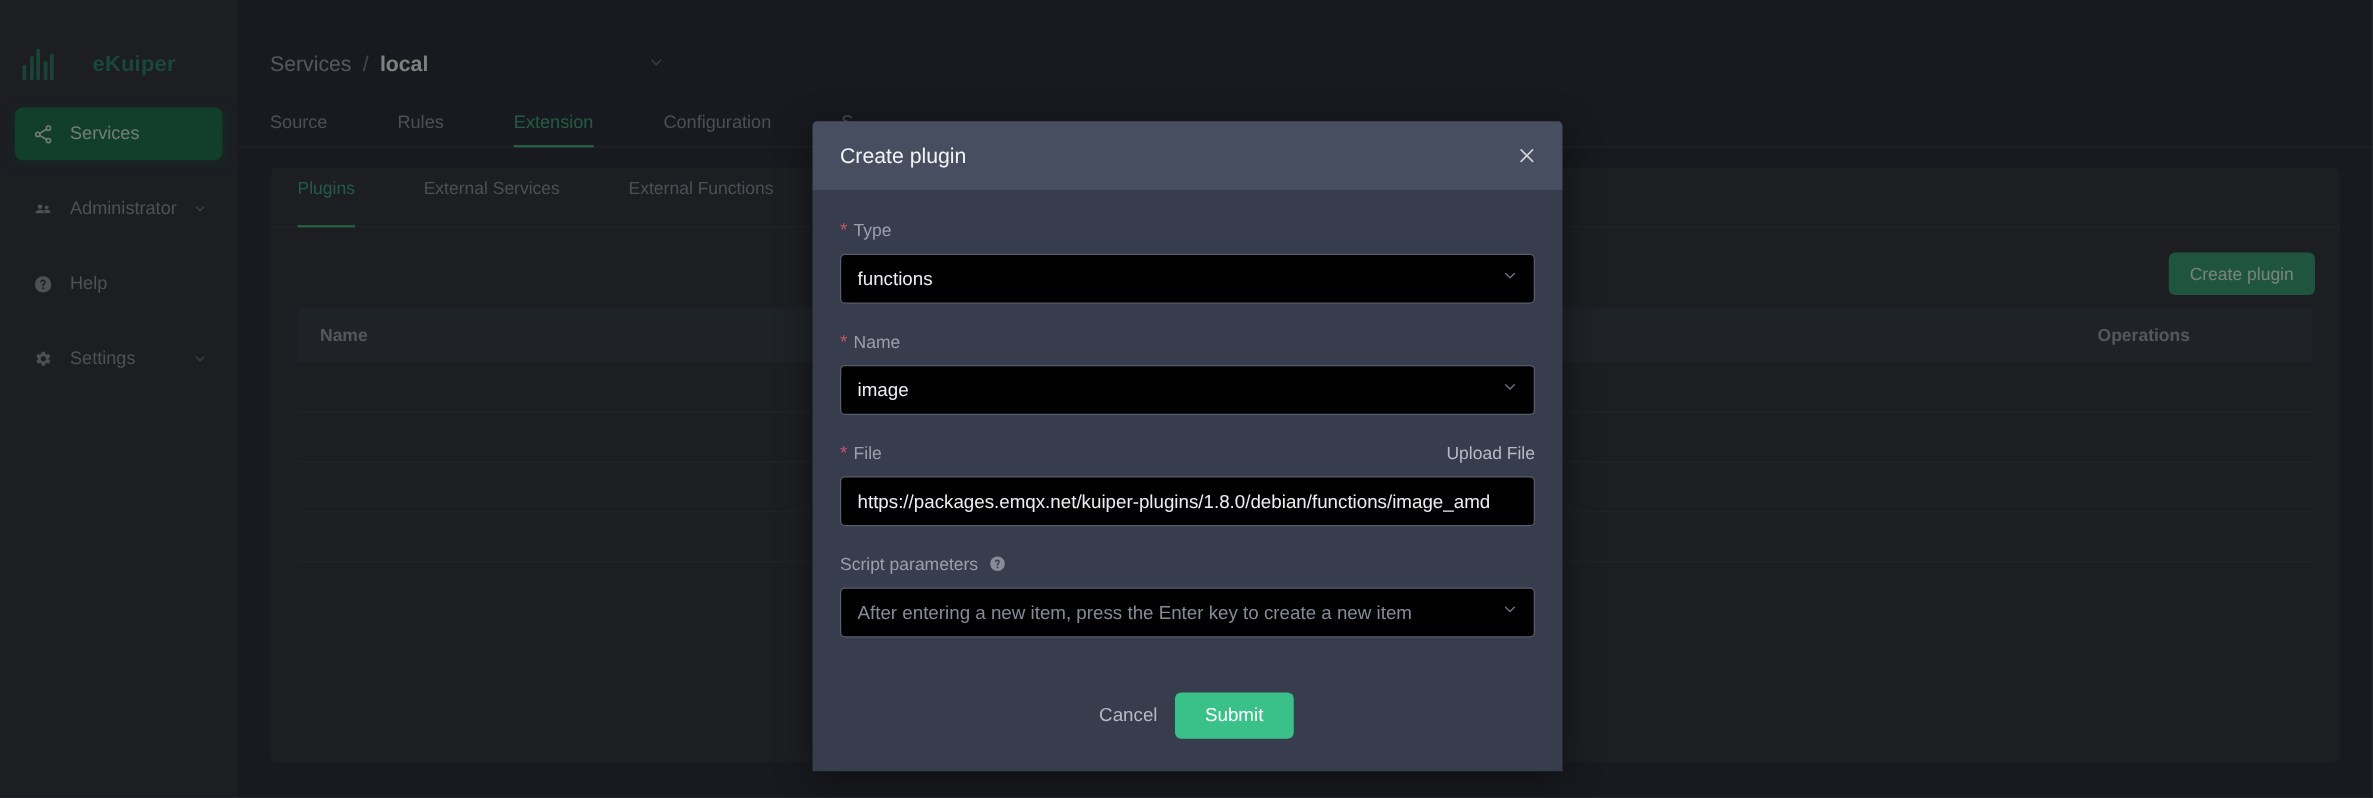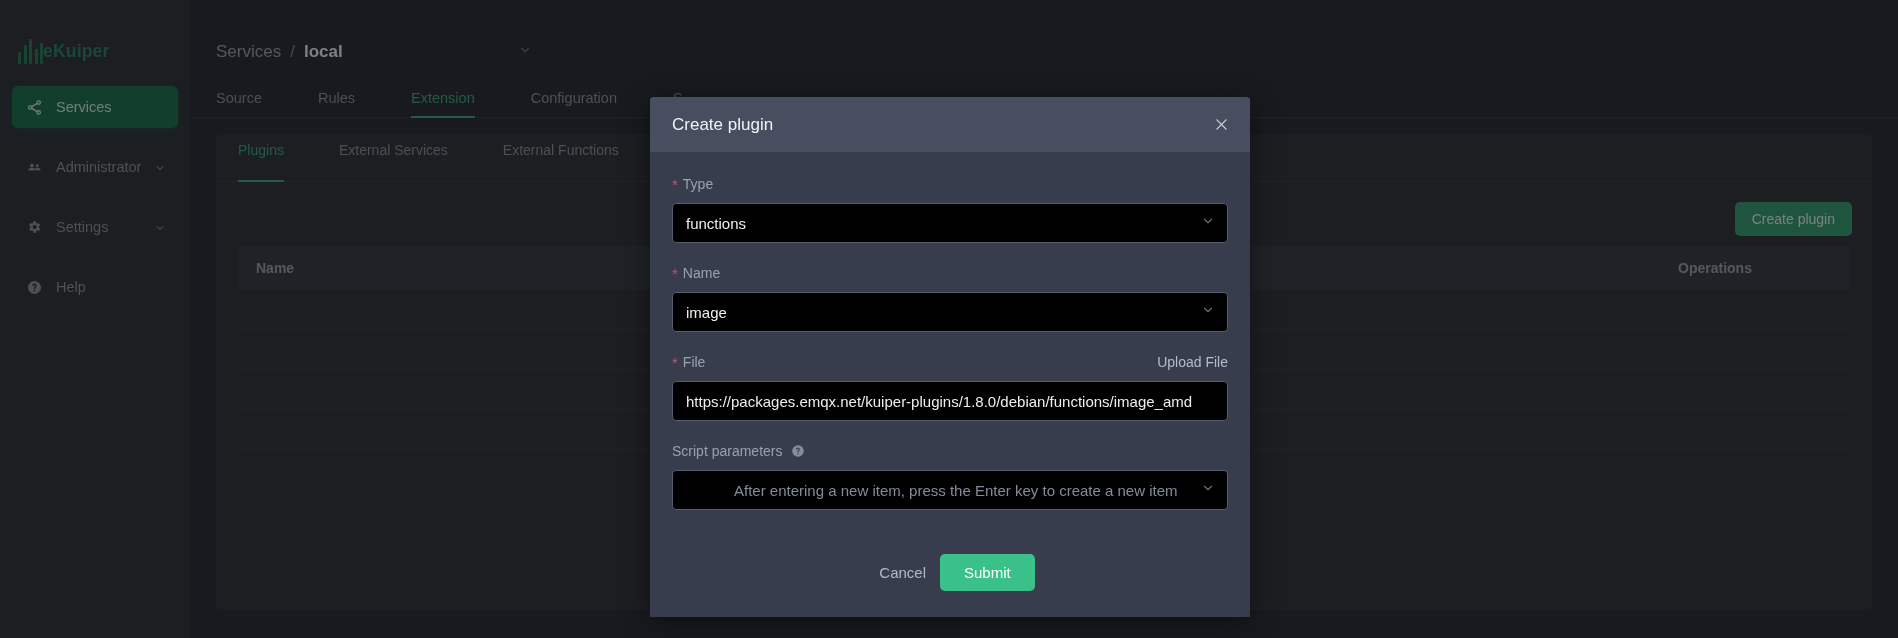--- a/index.html
+++ b/index.html
@@ -18,21 +18,21 @@
   
   .sidebar {
     width: 190px; height: 638px;
     background: #33373f;
     flex: 0 0 190px;
     position: relative;
     z-index: 2;
   }
   .brand {
     display: flex; align-items: center;
-    gap: 0;
+    gap: 31px;
     padding: 30px 0 0 18px;
     height: 72px;
   }
   .logo-bars { display: flex; align-items: flex-end; gap: 2.5px; height: 26px; }
   .logo-bars i { display: block; width: 3px; background: #2f7a5c; border-radius: 1px; }
   .logo-bars i:nth-child(1){ height: 12px; margin-bottom: 0; }
   .logo-bars i:nth-child(2){ height: 19px; }
   .logo-bars i:nth-child(3){ height: 25px; }
   .logo-bars i:nth-child(4){ height: 15px; }
   .logo-bars i:nth-child(5){ height: 21px; }
@@ -214,21 +214,21 @@
   .control {
     position: relative;
     height: 40px;
     background: #000000;
     border: 1px solid #565d70;
     border-radius: 4px;
     display: flex; align-items: center;
     padding: 0 34px 0 13px;
   }
   .control .value { color: #eceef2; font-size: 15px; white-space: nowrap; overflow: hidden; }
-  .control .value.placeholder { color: #848b99; margin-left: 48px; }
+  .control .value.placeholder { color: #848b99; }
   .control .caret {
     position: absolute; right: 12px; top: 50%; transform: translateY(-50%);
     opacity: .65;
   }
 
   .modal-foot {
     display: flex; align-items: center; justify-content: center;
     padding: 24px 0 26px 0;
   }
   .btn-text {
@@ -288,40 +288,40 @@
         <span class="nav-label">Administrator</span>
         <span class="chevron">
           <svg width="12" height="12" viewBox="0 0 24 24" fill="none" stroke="#8e9298" stroke-width="2.2" stroke-linecap="round" stroke-linejoin="round">
             <polyline points="6 9 12 15 18 9"></polyline>
           </svg>
         </span>
       </div>
 
       <div class="nav-item">
         <span class="nav-icon">
+          <svg width="17" height="17" viewBox="0 0 24 24" fill="#8e9298">
+            <circle cx="12" cy="12" r="9.2"></circle>
+            <path d="M12 17.6a1.15 1.15 0 1 1 0-2.3 1.15 1.15 0 0 1 0 2.3zm1-4.2v.7h-2v-1.6c0-1.4 2.1-1.6 2.1-3 0-.7-.5-1.2-1.2-1.2s-1.2.5-1.2 1.3H8.8c0-1.9 1.4-3.1 3.1-3.1s3.1 1.1 3.1 2.9c0 2.1-2 2.3-2 4z" fill="#33373f"></path>
+          </svg>
+        </span>
+        <span class="nav-label">Help</span>
+      </div>
+
+      <div class="nav-item">
+        <span class="nav-icon">
           <svg width="16" height="16" viewBox="0 0 24 24" fill="#8e9298">
             <path d="M19.4 13a7.8 7.8 0 0 0 0-2l2-1.5-2-3.4-2.4 1a7.6 7.6 0 0 0-1.7-1L14.9 3.5h-3.9l-.4 2.6a7.6 7.6 0 0 0-1.7 1l-2.4-1-2 3.4L6.6 11a7.8 7.8 0 0 0 0 2l-2 1.5 2 3.4 2.4-1a7.6 7.6 0 0 0 1.7 1l.4 2.6h3.9l.4-2.6a7.6 7.6 0 0 0 1.7-1l2.4 1 2-3.4zM13 15.1a3.1 3.1 0 1 1 0-6.2 3.1 3.1 0 0 1 0 6.2z"></path>
           </svg>
         </span>
         <span class="nav-label">Settings</span>
         <span class="chevron">
           <svg width="12" height="12" viewBox="0 0 24 24" fill="none" stroke="#8e9298" stroke-width="2.2" stroke-linecap="round" stroke-linejoin="round">
             <polyline points="6 9 12 15 18 9"></polyline>
           </svg>
         </span>
-      </div>
-
-      <div class="nav-item">
-        <span class="nav-icon">
-          <svg width="17" height="17" viewBox="0 0 24 24" fill="#8e9298">
-            <circle cx="12" cy="12" r="9.2"></circle>
-            <path d="M12 17.6a1.15 1.15 0 1 1 0-2.3 1.15 1.15 0 0 1 0 2.3zm1-4.2v.7h-2v-1.6c0-1.4 2.1-1.6 2.1-3 0-.7-.5-1.2-1.2-1.2s-1.2.5-1.2 1.3H8.8c0-1.9 1.4-3.1 3.1-3.1s3.1 1.1 3.1 2.9c0 2.1-2 2.3-2 4z" fill="#33373f"></path>
-          </svg>
-        </span>
-        <span class="nav-label">Help</span>
       </div>
 
     </nav>
   </aside>
 
   <section class="main">
 
     <div class="breadcrumb-row">
       <span class="crumb">Services</span>
       <span class="crumb-sep">/</span>

